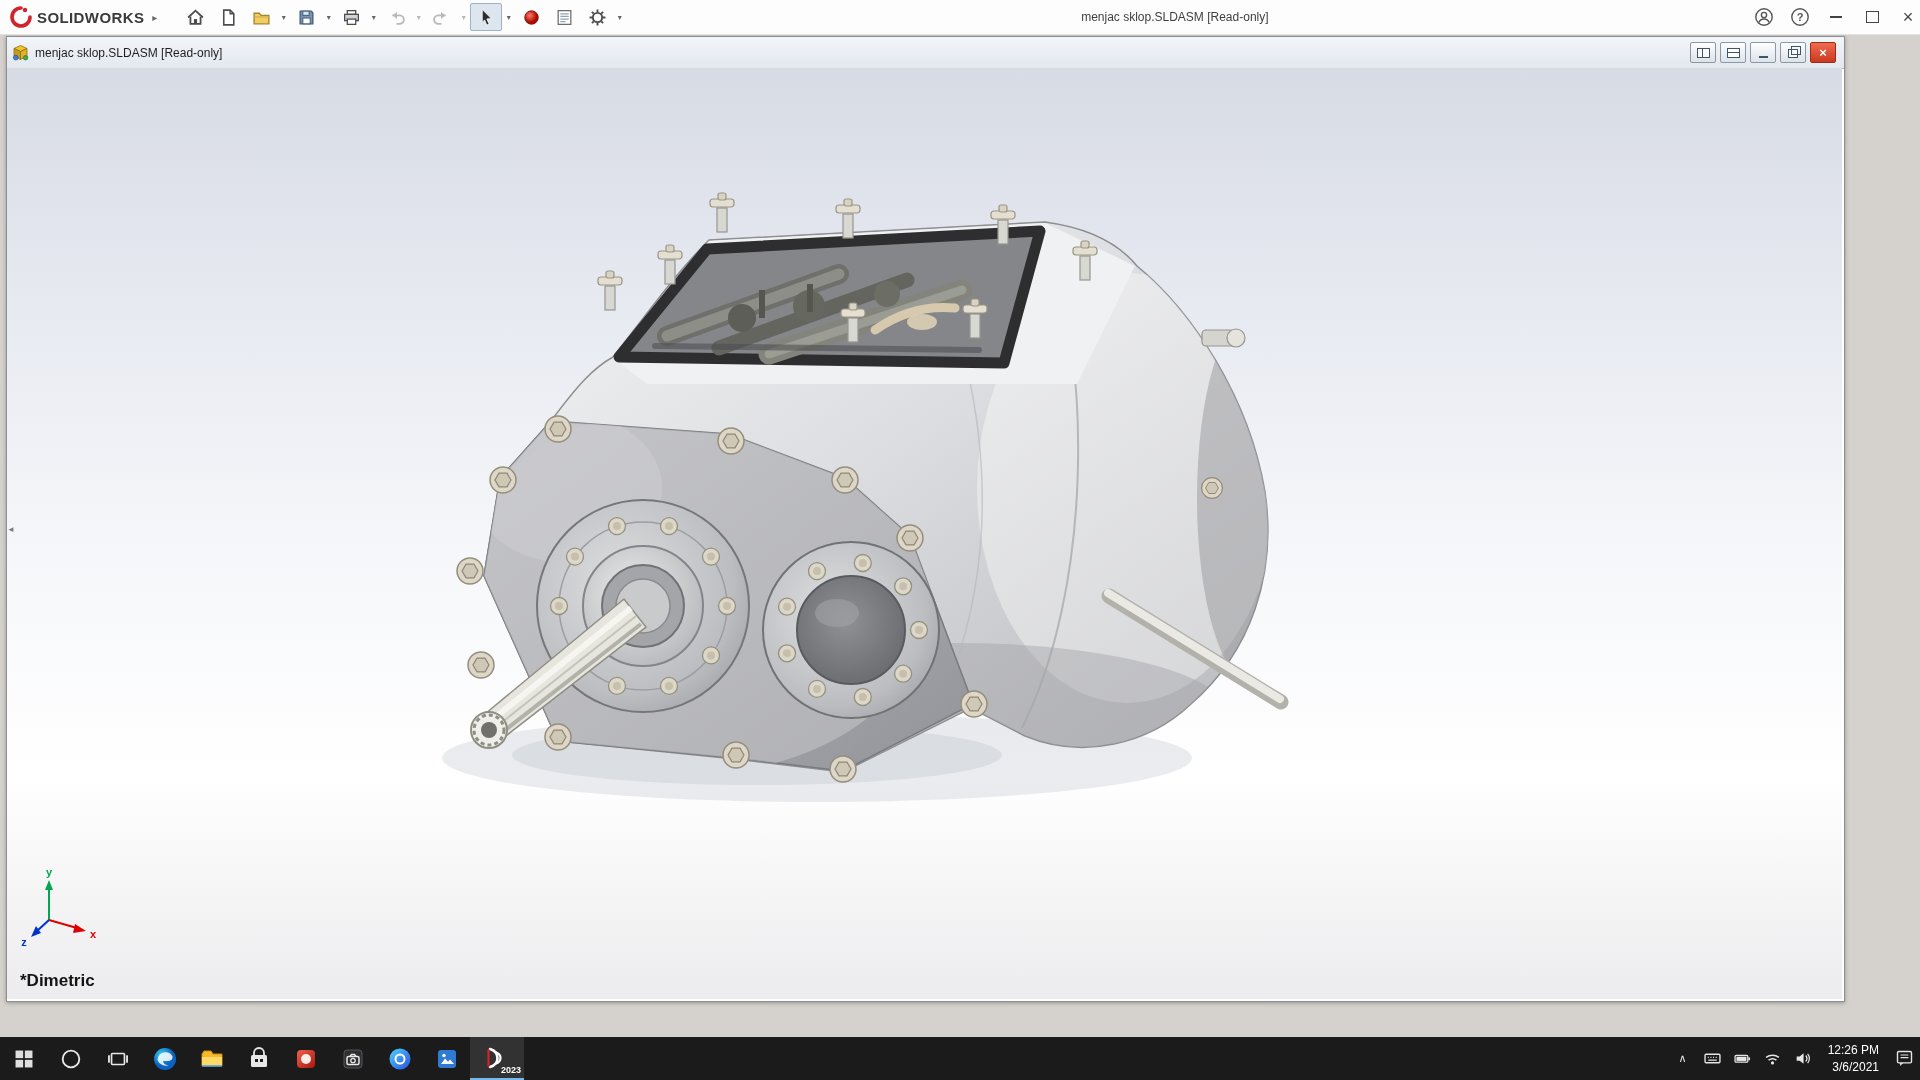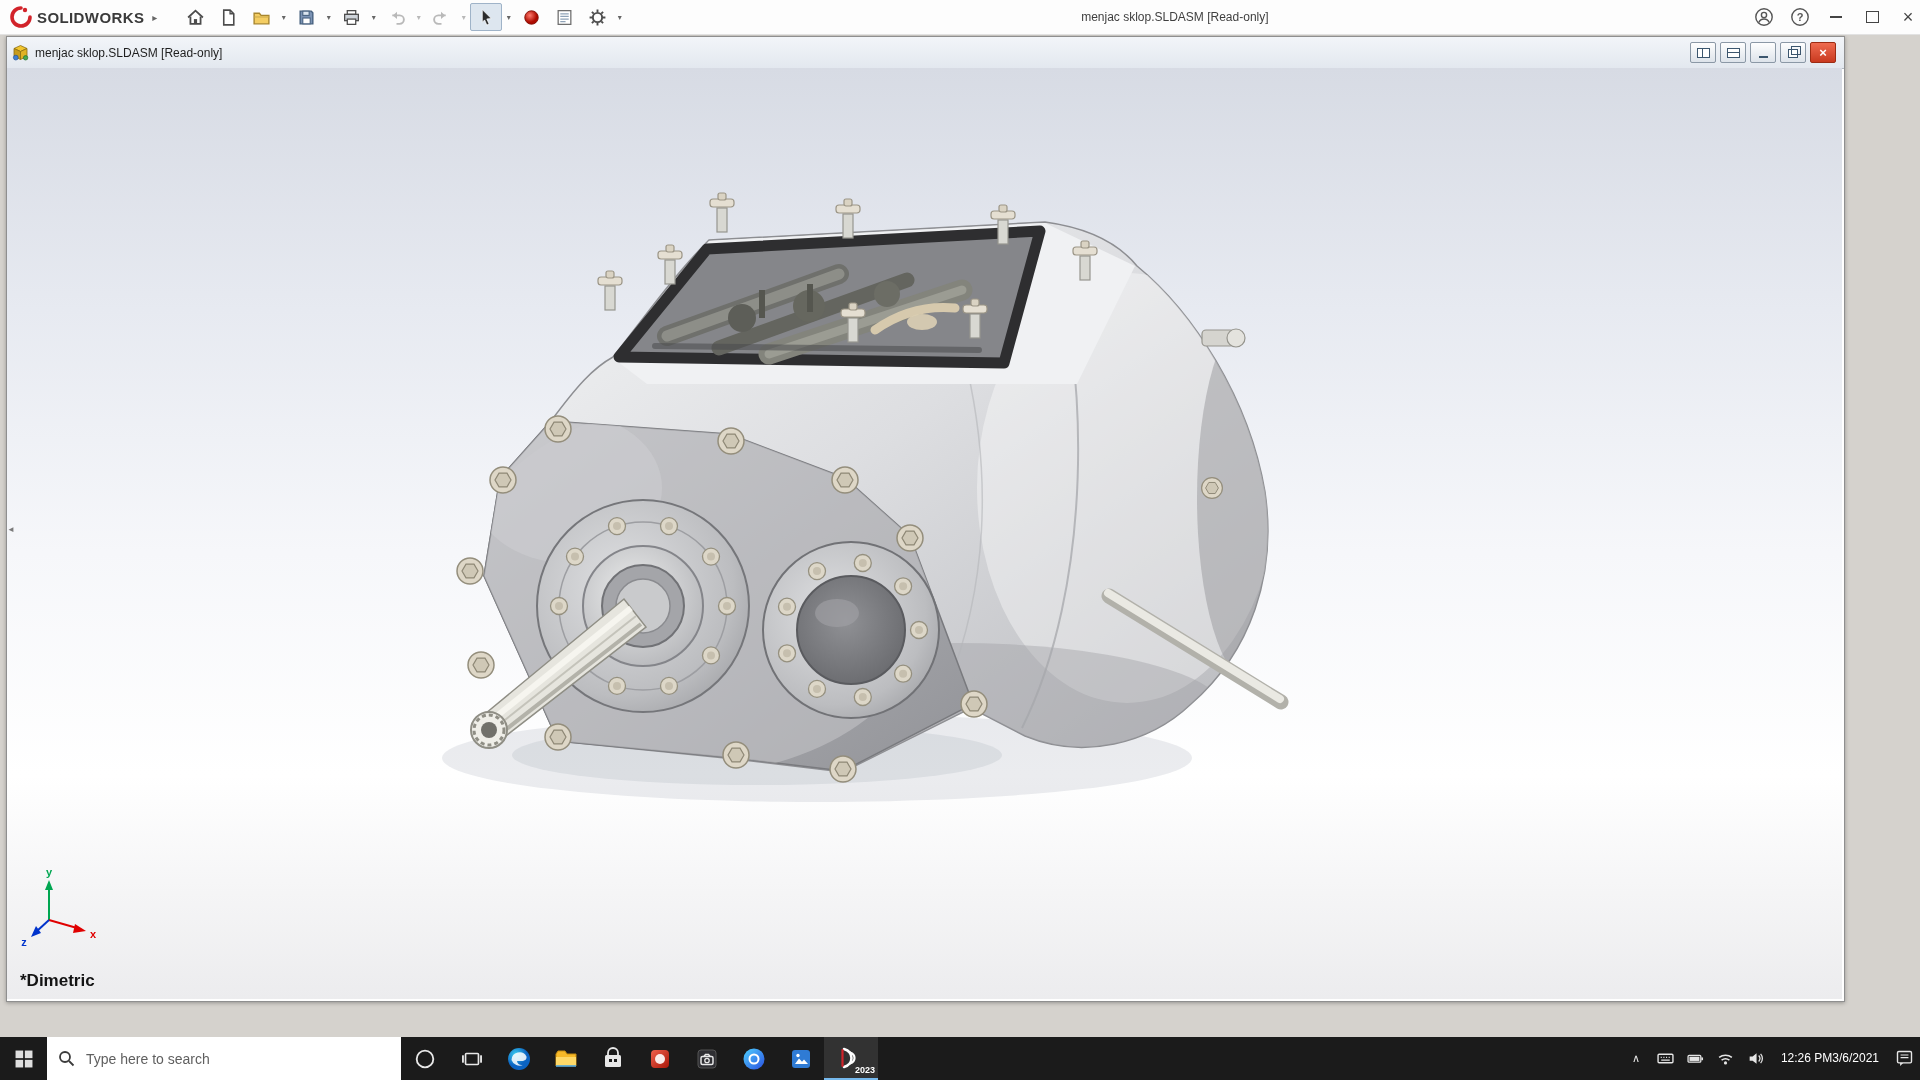--- a/index.html
+++ b/index.html
@@ -57,21 +57,21 @@
   .slot{width:47px;display:flex;align-items:center;justify-content:center;}
   .search{width:332px;background:#fff;display:flex;align-items:center;gap:9px;padding:0 11px;}
   .search input{flex:1;border:0;outline:0;font-size:14px;color:#333;font-family:"Liberation Sans",sans-serif;background:transparent;}
   .search input::placeholder{color:#5f5f5f;opacity:1;}
   .swslot{width:54px;position:relative;display:flex;align-items:center;justify-content:center;
           background:rgba(255,255,255,.10);border-bottom:2px solid #76b9ed;}
   .swbadge{position:absolute;right:3px;bottom:3px;font-size:9px;color:#fff;font-weight:bold;}
   .tray{margin-left:auto;display:flex;align-items:center;}
   .trayslot{width:30px;display:flex;align-items:center;justify-content:center;}
   .tray-chev{color:#e6e6e6;font-size:11px;}
-  .clock{display:flex;align-items:flex-end;justify-content:center;
+  .clock{display:flex;flex-direction:column;align-items:flex-end;justify-content:center;
          color:#fff;font-size:12px;line-height:1.35;padding:0 10px;}
   .showdesk{width:6px;border-left:1px solid #4d4d4d;}
 </style>
 </head>
 <body>
 
 <div class="stage">
 
   <div class="titlebar">
     <div class="logo">
@@ -416,27 +416,20 @@
     <div class="slot">
       <svg width="22" height="22" viewBox="0 0 26 26">
         <g fill="#dfdfdf">
           <rect x="3" y="3" width="9" height="9"></rect>
             <rect x="14" y="3" width="9" height="9"></rect>
           <rect x="3" y="14" width="9" height="9"></rect>
             <rect x="14" y="14" width="9" height="9"></rect>
         </g>
       </svg>
     </div>
-    <div class="search">
-      <svg width="17" height="17" viewBox="0 0 17 17">
-        <circle cx="7" cy="7" r="5" fill="none" stroke="#3b3b3b" stroke-width="1.8"></circle>
-        <line x1="11" y1="11" x2="15.5" y2="15.5" stroke="#3b3b3b" stroke-width="1.8"></line>
-      </svg>
-      <input type="text" placeholder="Type here to search" style="">
-    </div>
     <div class="slot">
       <svg width="24" height="24" viewBox="0 0 26 26">
         <circle cx="13" cy="13" r="9" fill="none" stroke="#e8e8e8" stroke-width="2"></circle>
       </svg>
     </div>
     <div class="slot">
       <svg width="24" height="24" viewBox="0 0 26 26">
         <rect x="6" y="7" width="14" height="12" rx="1" fill="none" stroke="#e8e8e8" stroke-width="1.8"></rect>
         <rect x="2.2" y="9" width="2" height="8" fill="#e8e8e8"></rect>
           <rect x="21.8" y="9" width="2" height="8" fill="#e8e8e8"></rect>

